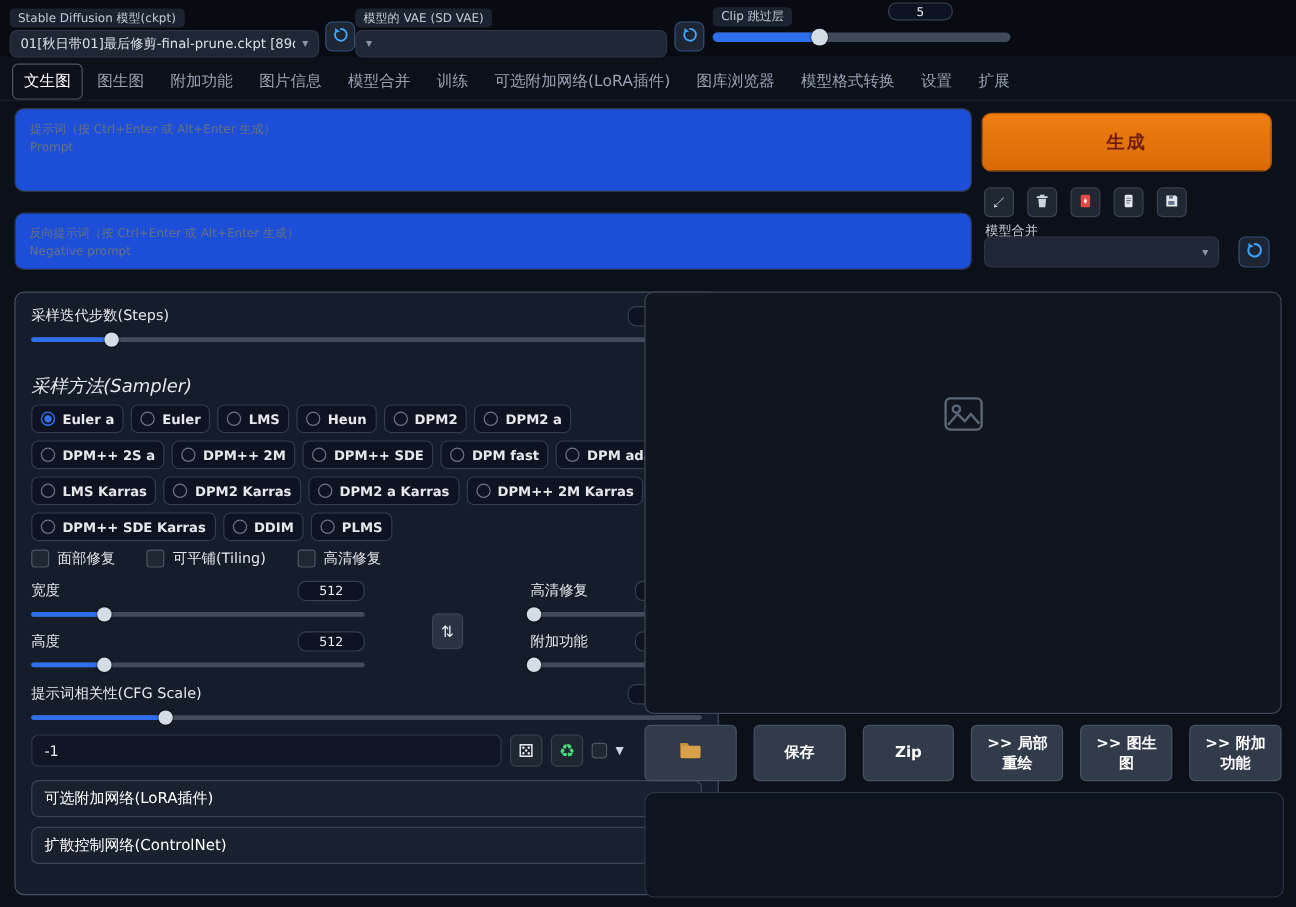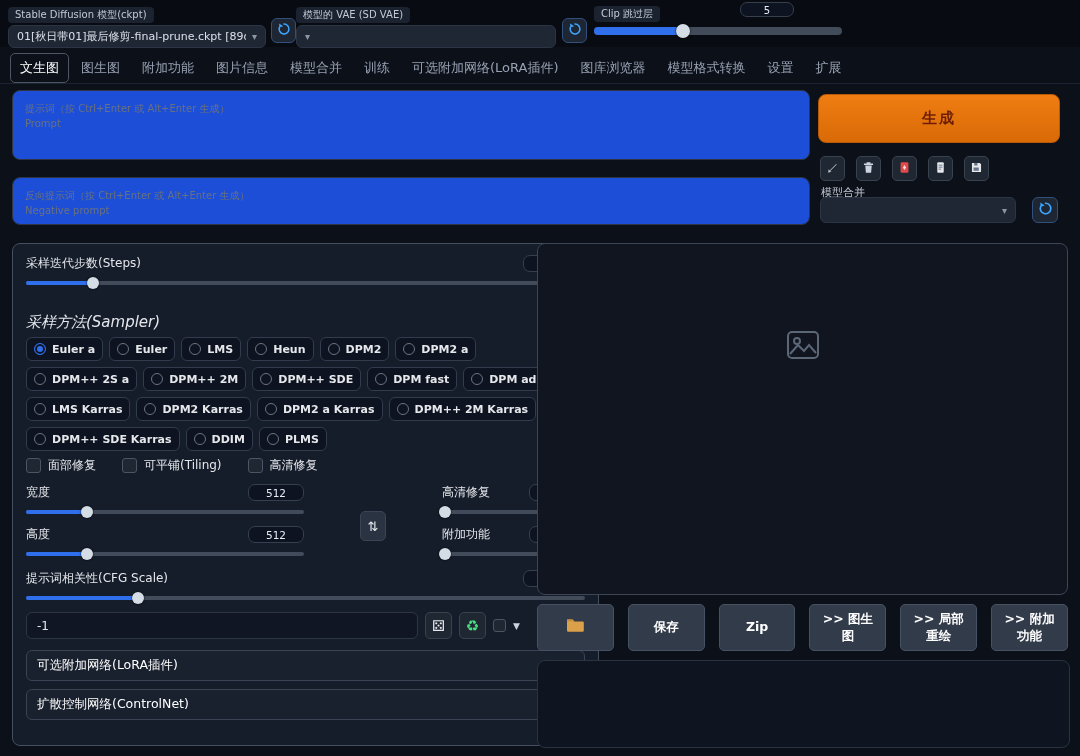--- a/index.html
+++ b/index.html
@@ -393,20 +393,20 @@
 
   <div class="outrow">
     <button class="out-btn">
       <span><svg width="20" height="16" viewBox="0 0 24 20">
             <path fill="#daa14a" d="M2 3h7l2.2 2.5H21.5A1.5 1.5 0 0 1 23 7v10a1.5 1.5 0 0 1-1.5 1.5h-18A1.5 1.5 0 0 1 2 17z"></path>
             <path fill="#c88f3d" d="M2 3h7l2.2 2.5H2z"></path>
           </svg></span>
     </button>
     <button class="out-btn">保存</button>
     <button class="out-btn">Zip</button>
+    <button class="out-btn">&gt;&gt; 局部重绘</button>
     <button class="out-btn">&gt;&gt; 图生图</button>
-    <button class="out-btn">&gt;&gt; 局部重绘</button>
     <button class="out-btn">&gt;&gt; 附加功能</button>
   </div>
 
   <div class="info-box"></div>
 
 </div>
 
 </body></html>

